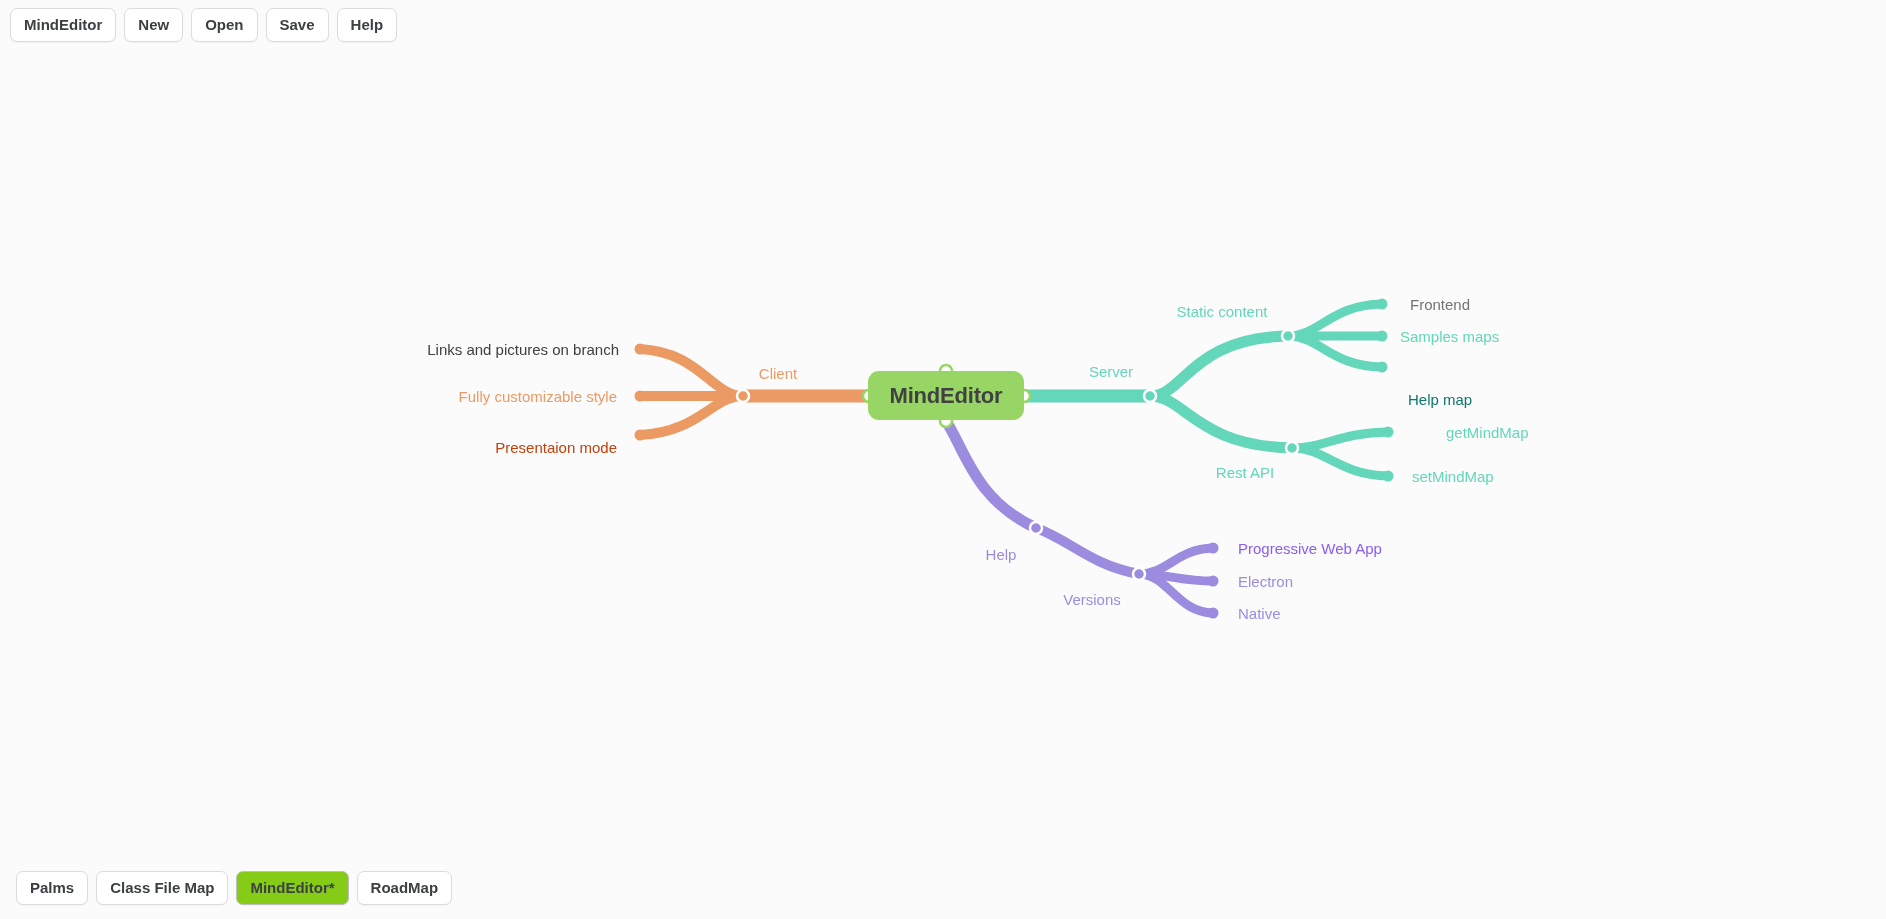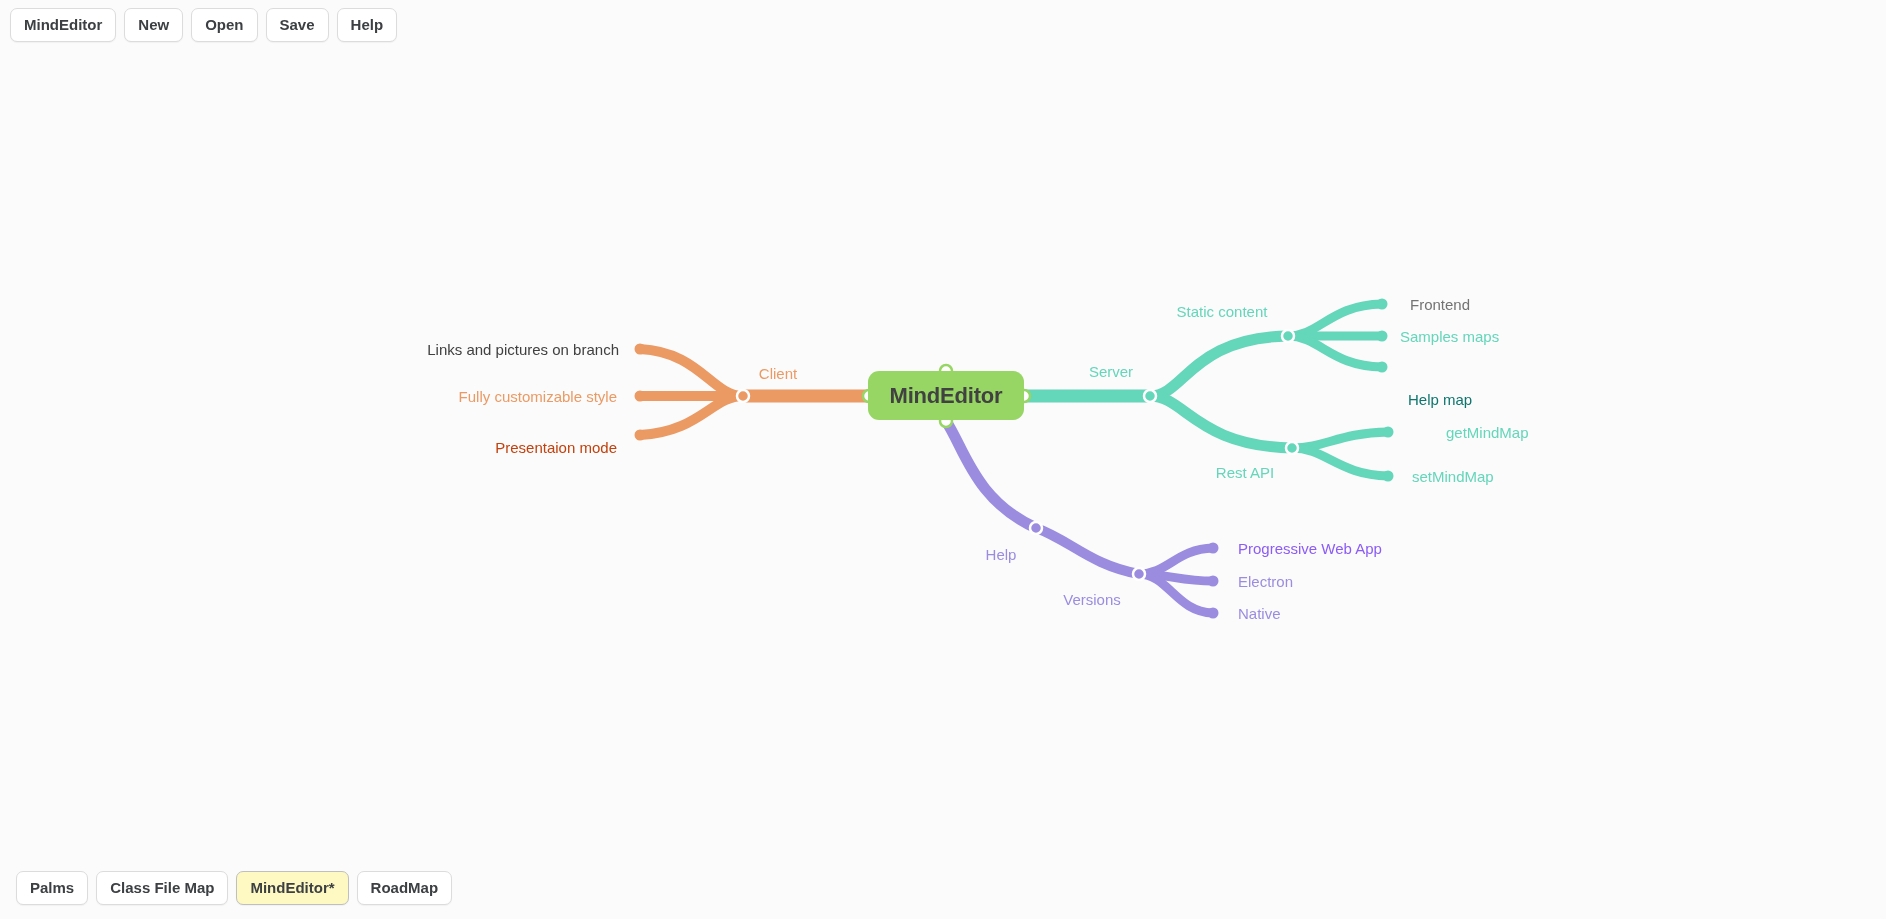--- a/index.html
+++ b/index.html
@@ -36,21 +36,21 @@
     font-family: "Liberation Sans", sans-serif;
     font-size: 15px;
     font-weight: bold;
     padding: 7px 13px;
     line-height: 1.2;
     box-shadow: 0 1px 1px rgba(0,0,0,0.045);
     cursor: pointer;
     white-space: nowrap;
   }
   .tb-btn.active {
-    background: #fef9c3;
+    background: #84cc16;
     border-color: #bfbfbf;
   }
 
   
   #mindmap-canvas {
     position: absolute;
     inset: 0;
     width: 1886px;
     height: 919px;
   }

